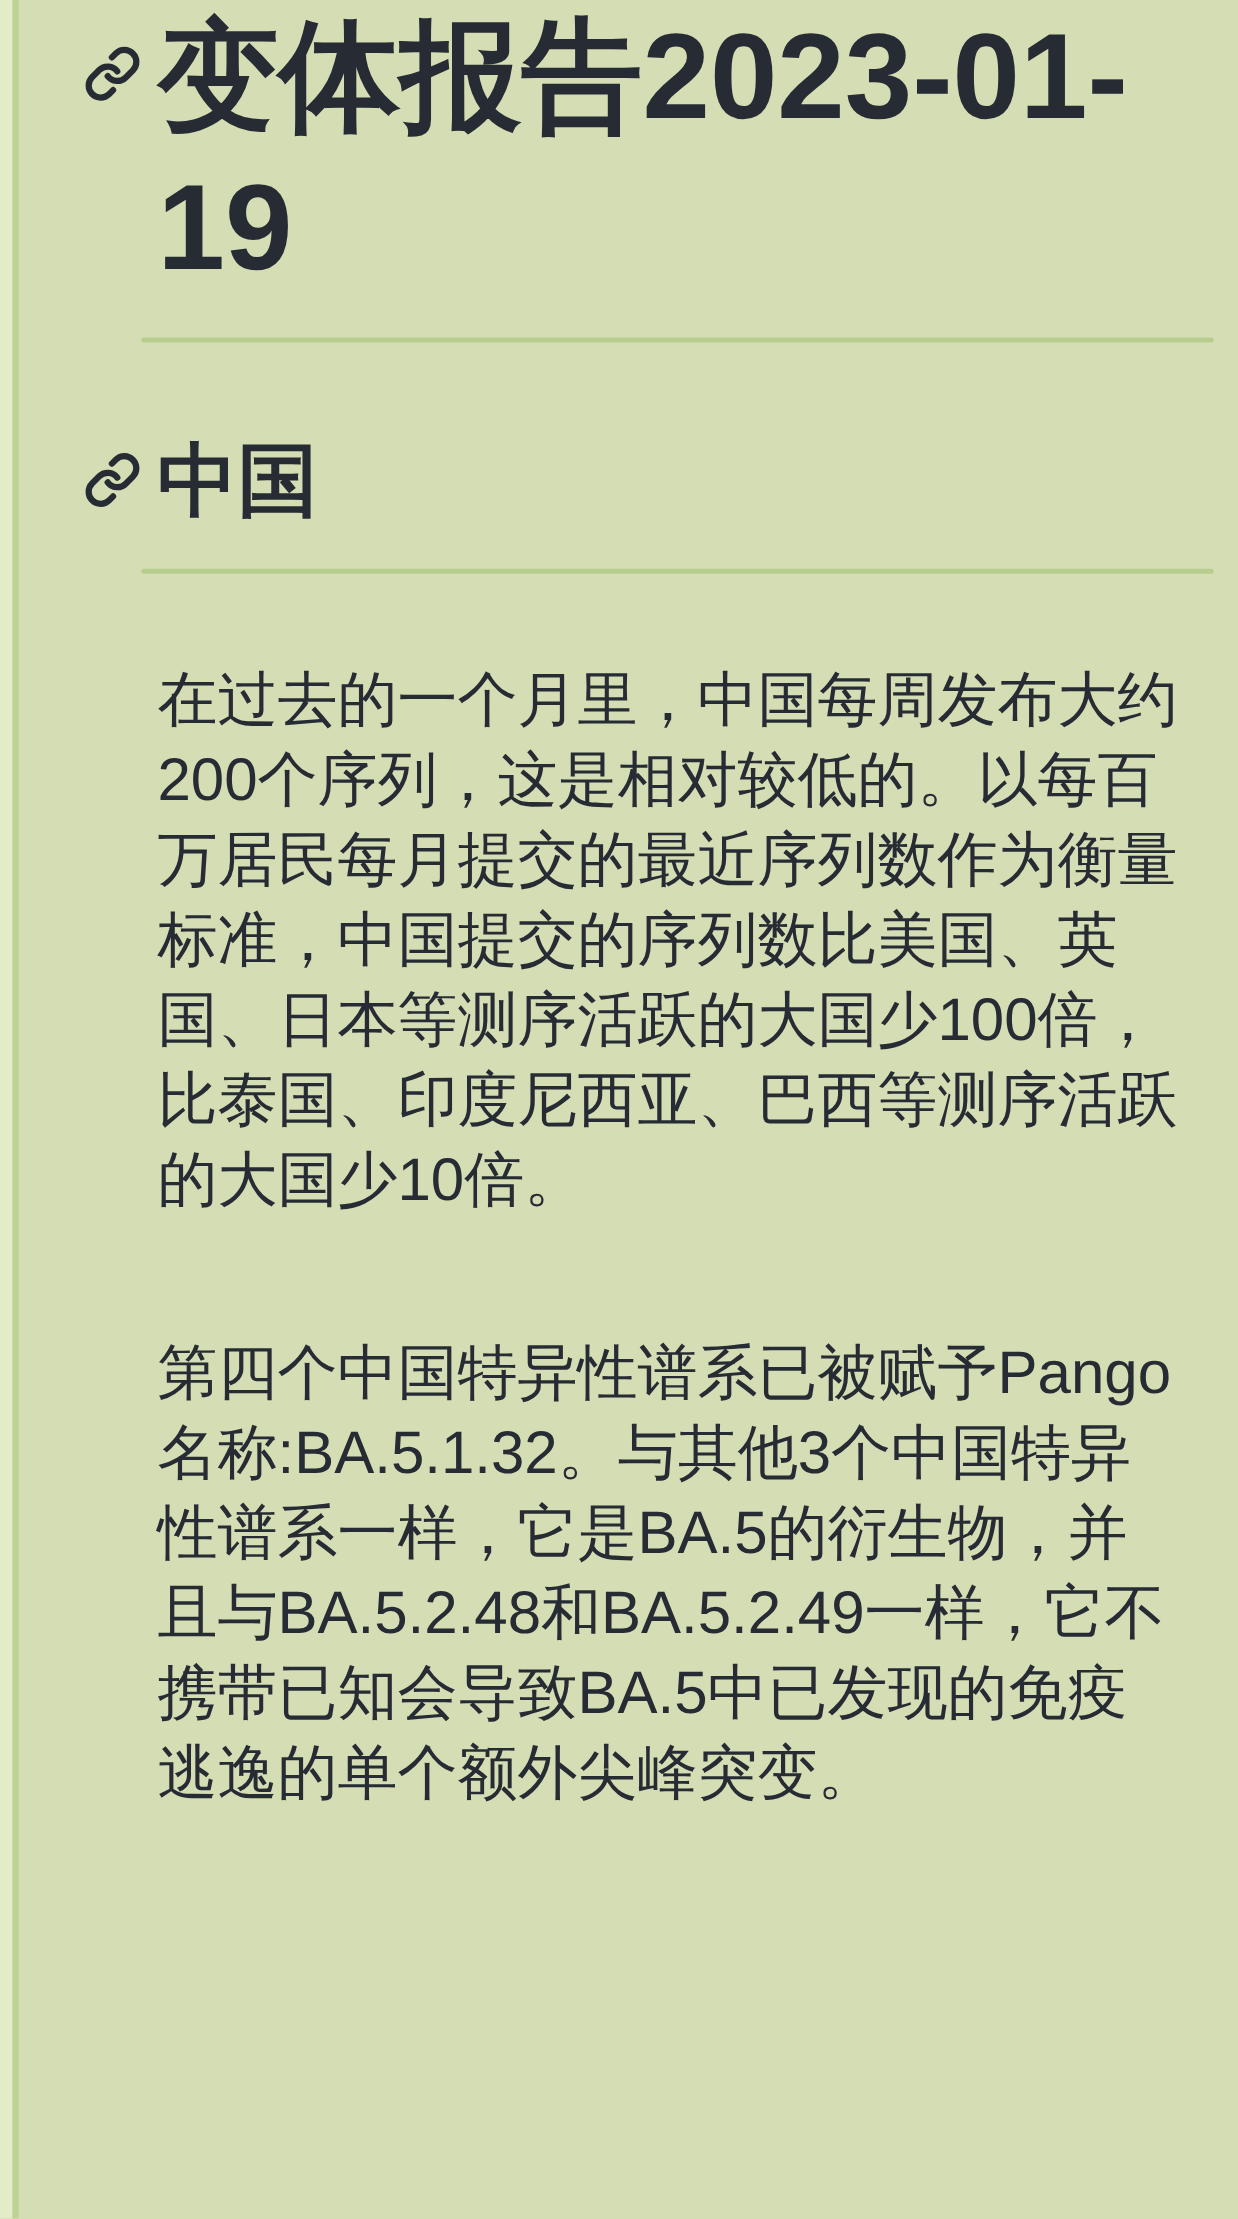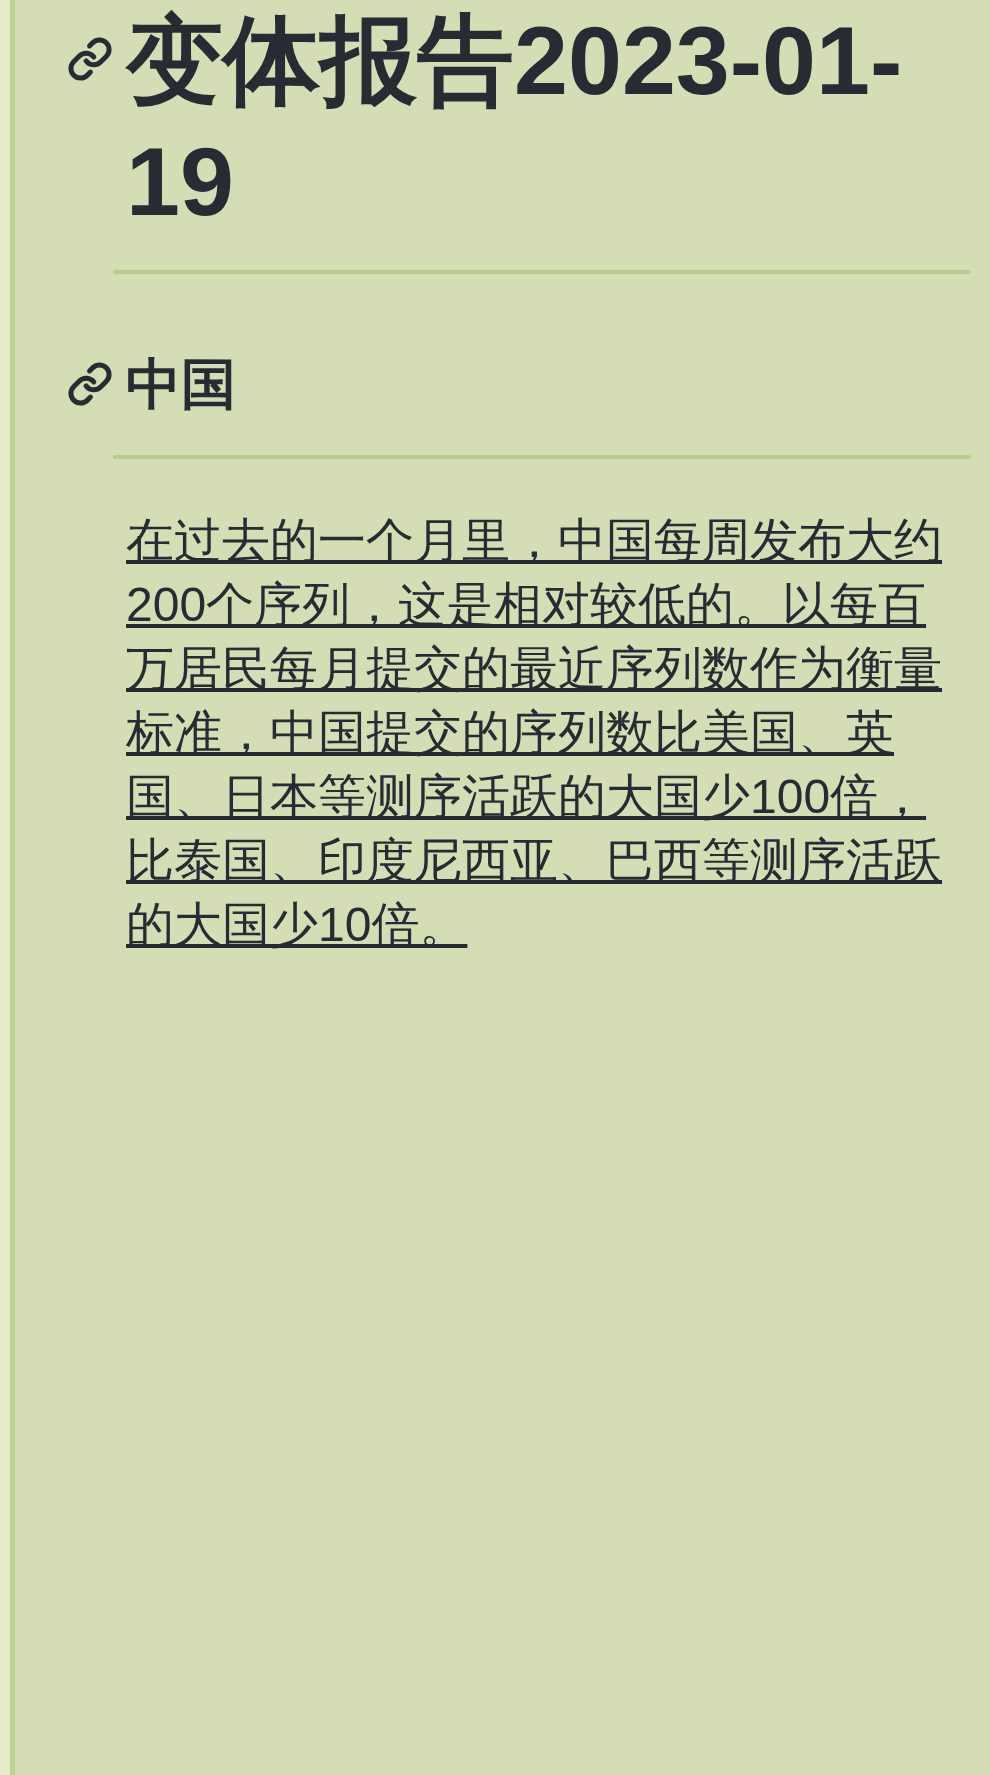--- a/index.html
+++ b/index.html
@@ -40,21 +40,21 @@
     font-size: 97px;
     line-height: 121px;
     font-weight: 700;
     letter-spacing: 0;
     color: #272c34;
     max-width: 820px;
   }
   h2.section-heading {
     position: relative;
     margin: 70px 60px 0 13px;
-    font-size: 55px;
+    font-size: 64px;
     line-height: 80px;
     font-weight: 700;
     color: #272c34;
   }
   .anchor-icon {
     position: absolute;
     width: 46px;
     height: 46px;
     left: -59px;
     display: block;
@@ -74,21 +74,21 @@
   hr.divider-2 { margin-top: 31px; }
   .article { margin: 0; }
   .article p {
     margin: 90px 60px 0 13px;
     max-width: 820px;
     font-size: 48px;
     line-height: 64px;
     font-weight: 400;
     color: #272c34;
   }
-  .article p.first { margin-top: 50px; text-decoration: underline; }
+  .article p.first { margin-top: 70px; }
   .watermark {
     position: absolute;
     left: 52px;
     top: 1574px;
     width: 930px;
     font-size: 27px;
     line-height: 32px;
     white-space: nowrap;
     color: rgba(255,255,255,0.90);
     text-shadow:
@@ -128,17 +128,18 @@
           <path d="M14 11a5 5 0 0 0-7.54-.54l-3 3a5 5 0 0 0 7.07 7.07l1.71-1.71"></path>
         </svg>
       </span>
       <span>中国</span>
     </h2>
 
     <hr class="divider divider-2">
 
     <div class="article">
       <p class="first">在过去的一个月里，中国每周发布大约200个序列，这是相对较低的。以每百万居民每月提交的最近序列数作为衡量标准，中国提交的序列数比美国、英国、日本等测序活跃的大国少100倍，比泰国、印度尼西亚、巴西等测序活跃的大国少10倍。</p>
+      <p>第四个中国特异性谱系已被赋予Pango名称:BA.5.1.32。与其他3个中国特异性谱系一样，它是BA.5的衍生物，并且与BA.5.2.48和BA.5.2.49一样，它不携带已知会导致BA.5中已发现的免疫逃逸的单个额外尖峰突变。</p>
     </div>
 
   </div>
 
 </div>
 
 </body></html>

